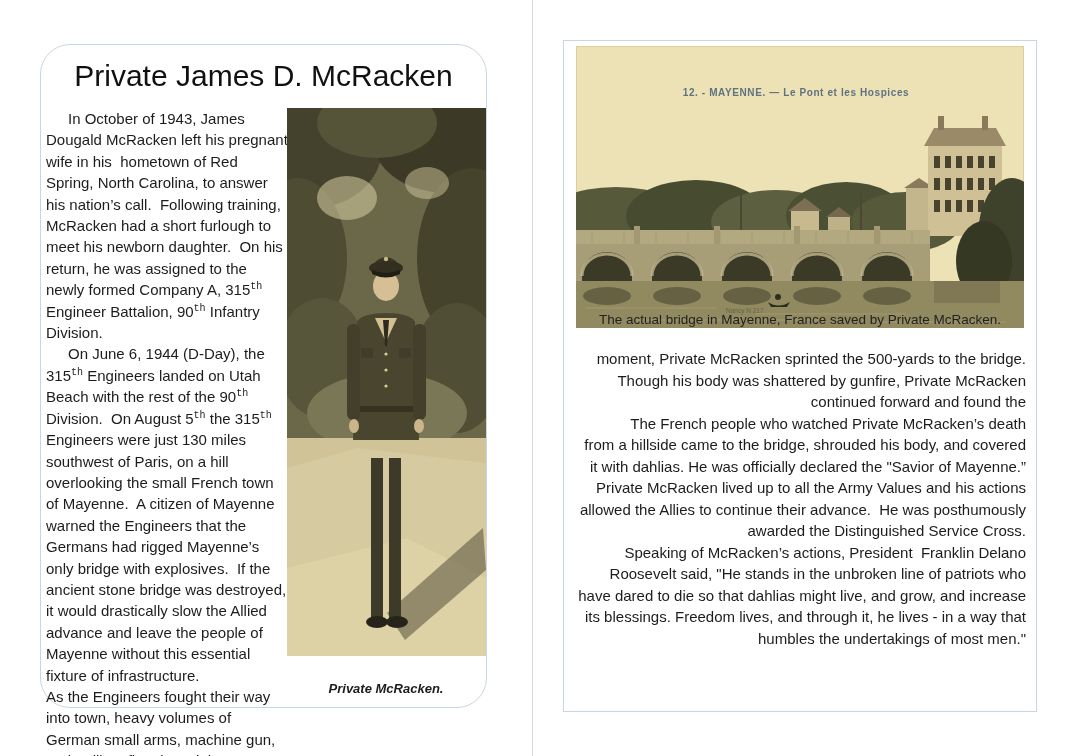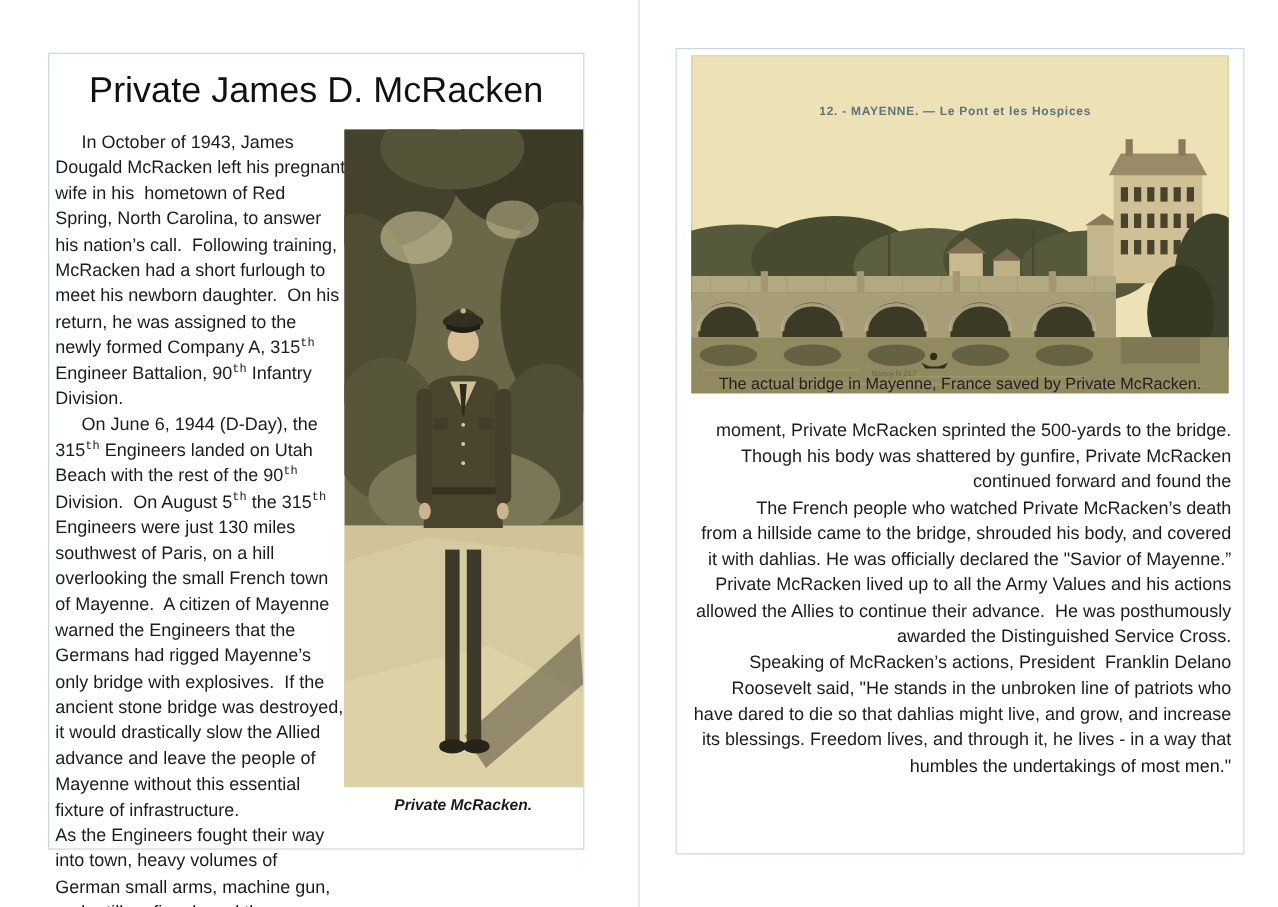--- a/index.html
+++ b/index.html
@@ -10,39 +10,39 @@
     --postcard_header:#5f7280;
   }
   html,body{margin:0;padding:0;background:#fff;}
   .canvas{
     position:relative;width:1065px;height:756px;overflow:hidden;
     background:var(--page_background);
     font-family:"Liberation Sans",sans-serif;color:var(--text);
   }
   .page-divider{position:absolute;left:532px;top:0;width:1px;height:756px;background:var(--page_divider);}
   .content-box{position:absolute;border:1px solid var(--box_border);background:#fff;box-sizing:border-box;}
-  .box-left{left:40px;top:44px;width:447px;height:664px;}
+  .box-left{left:40px;top:44px;width:447px;height:664px;border-radius:30px;}
   .box-right{left:563px;top:40px;width:474px;height:672px;}
   .page-title{
     margin:14px 6px 16px 6px;text-align:center;font-weight:400;
     font-size:30px;line-height:1.1;color:#111;
   }
   .columns{display:flex;padding:0 3px 0 5px;}
   .text-col{width:243px;flex:0 0 243px;}
   .para{
     margin:0;font-size:15px;line-height:21.4px;white-space:pre-wrap;
     color:var(--text);
   }
   .para.indent{text-indent:22px;}
   .para sup{font-size:10px;line-height:0;font-family:Liberation Mono, monospace;}
   .photo-col{width:200px;flex:0 0 200px;margin-left:-3px;display:flex;flex-direction:column;align-items:center;}
   .soldier-photo{width:199px;height:548px;}
   .soldier-photo svg{display:block;}
   .photo-caption{
-    margin-top:7px;font-size:13px;font-style:italic;font-weight:700;text-align:right;
+    margin-top:25px;font-size:13px;font-style:italic;font-weight:700;text-align:right;
   }
   .postcard{width:448px;height:252px;margin:5px auto 0 auto;}
   .postcard svg{display:block;}
   .bridge-caption{
     margin-top:14px;text-align:center;font-size:13.5px;color:#222;
   }
   .right-text{margin:21px 10px 0 14px;}
   .right-text .para{line-height:21.5px;text-align:right;}
 </style>
 </head>

